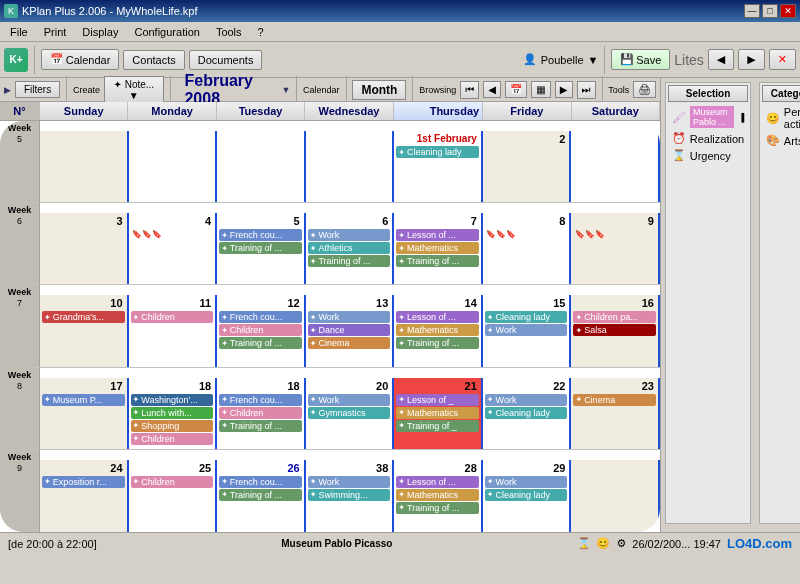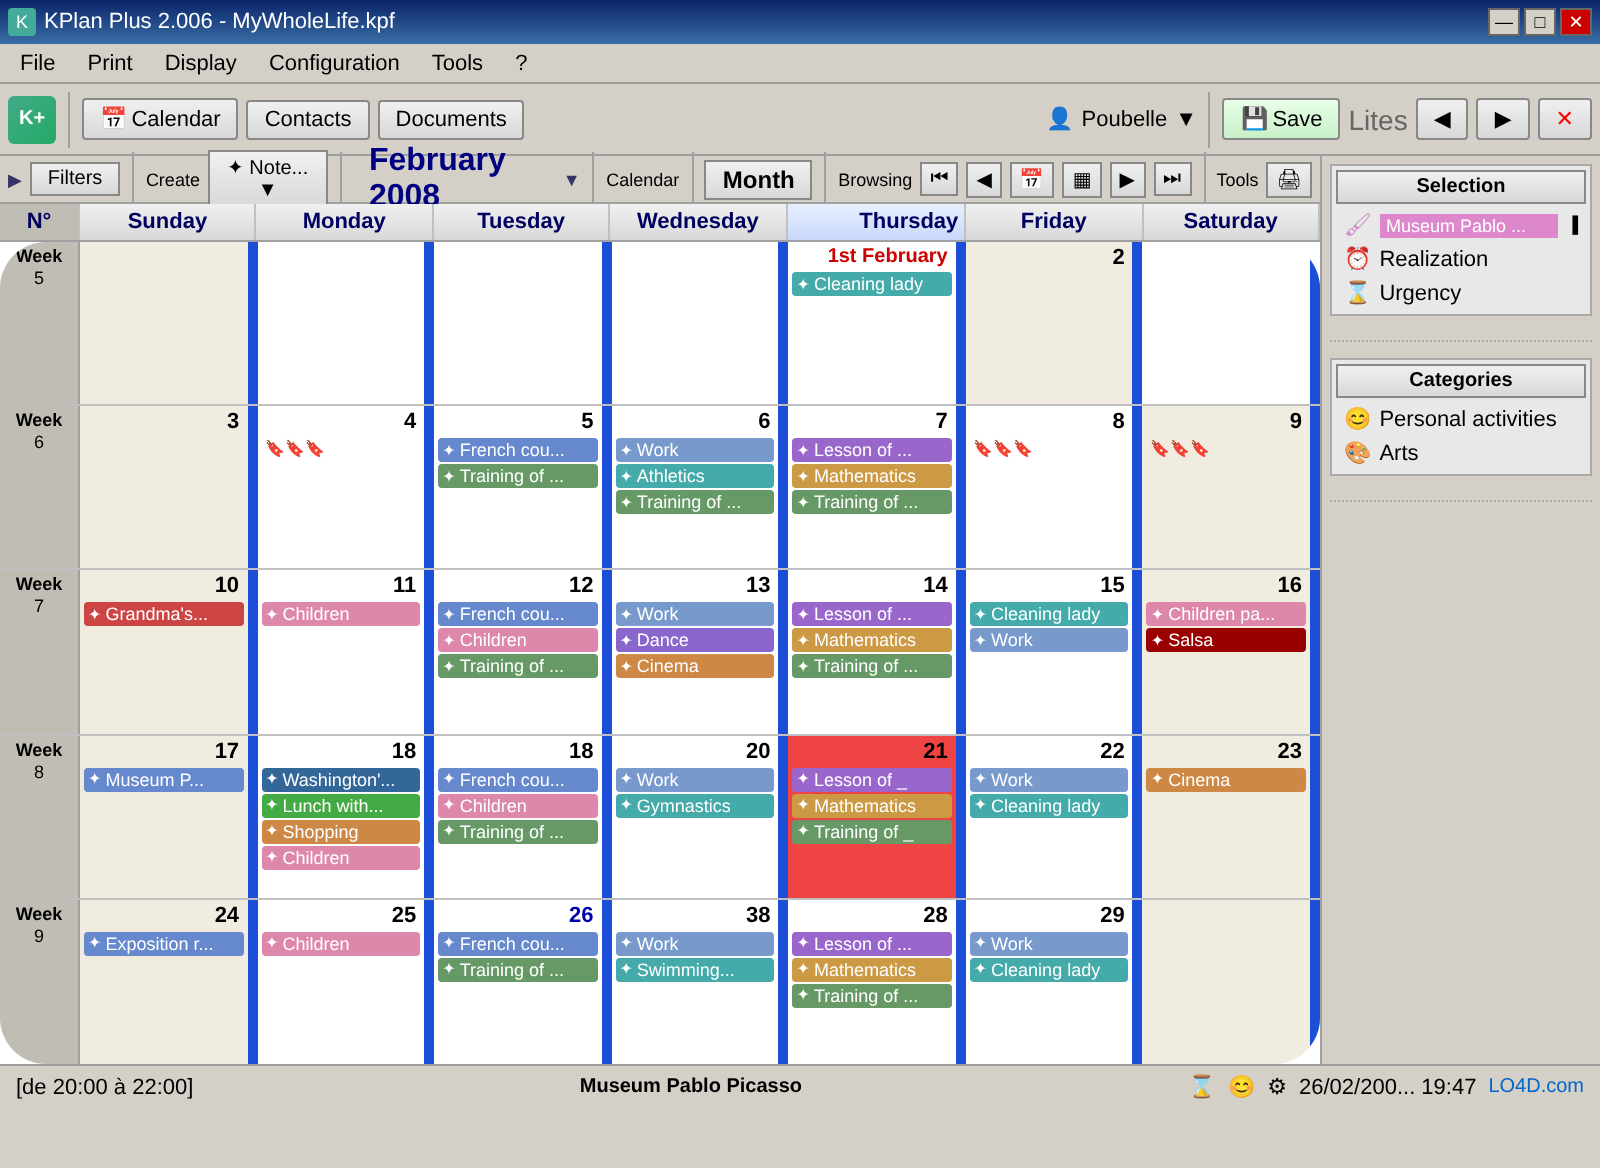--- a/index.html
+++ b/index.html
@@ -37,21 +37,21 @@
 
     
     .cal-grid { flex: 1; overflow: hidden; border-radius: 23px; }
     .cal-grid-header { display: grid; grid-template-columns: 40px repeat(7, 1fr); background: #e8e8e8; border-bottom: 1px solid #a0a0a0; }
     .col-header { padding: 3px; text-align: center; border-right: 1px solid #c0c0c0; font-weight: bold; font-size: 11px; color: #000060; background: linear-gradient(to bottom, #f0f0f0, #d8d8d8); }
     .col-header.n { background: #c0bdb5; }
     .cal-week { display: grid; grid-template-columns: 40px repeat(7, 1fr); border-bottom: 1px solid #c0c0c0; }
     .week-label { background: #c0bdb5; display: flex; flex-direction: column; align-items: center; justify-content: flex-start; padding: 2px; border-right: 1px solid #a0a0a0; font-size: 10px; gap: 1px; }
     .week-word { font-weight: bold; font-size: 9px; }
     .week-num { font-size: 9px; }
-    .day-cell { border-right: 5px solid #1d4ed8; padding: 1px 2px; overflow: hidden; position: relative; min-height: 70px; }
+    .day-cell { border-right: 2px solid #1d4ed8; padding: 1px 2px; overflow: hidden; position: relative; min-height: 70px; margin-top: 10px; }
     .day-cell.weekend { background: #f0ede0; }
     .day-num { font-weight: bold; font-size: 11px; text-align: right; padding: 1px 2px; }
     .day-num.first { color: #cc0000; font-size: 10px; }
 
     
     .event { font-size: 9px; padding: 1px 2px; margin: 1px 0; border-radius: 2px; white-space: nowrap; overflow: hidden; text-overflow: ellipsis; display: flex; align-items: center; gap: 2px; cursor: pointer; }
     .event-icon { font-size: 8px; flex-shrink: 0; }
     .event.blue { background: #6688cc; color: white; }
     .event.teal { background: #44aaaa; color: white; }
     .event.orange { background: #cc8844; color: white; }
@@ -61,21 +61,21 @@
     .event.purple { background: #8866cc; color: white; }
     .event.darkred { background: #990000; color: white; }
     .event.navy { background: #000088; color: white; }
     .event.work { background: #7799cc; color: white; }
     .event.math { background: #cc9944; color: white; }
     .event.lesson { background: #9966cc; color: white; }
     .event.training { background: #669966; color: white; }
     .event.multi-icon { background: none; color: #333; font-size: 8px; }
 
     
-    .right-sidebar { width: 140px; background: #d4d0c8; border-left: 1px solid #a0a0a0; padding: 4px; display: flex; flex-direction: column; gap: 4px; }
+    .right-sidebar { width: 140px; background: #d4d0c8; border-left: 1px solid #a0a0a0; padding: 4px; display: flex; flex-direction: row; gap: 4px; }
     .sidebar-section-title { font-weight: bold; font-size: 10px; text-align: center; background: linear-gradient(to bottom, #f0f0f0, #d8d8d8); border: 1px solid #888; padding: 2px; margin-bottom: 2px; }
     .sidebar-section { background: #e8e8e8; border: 1px solid #aaa; margin-bottom: 4px; padding: 2px; }
     .dotted-divider { border-top: 1px dotted #aaa; margin: 4px 0; }
     .sidebar-list { overflow-y: auto; max-height: 80px; }
     .sidebar-list-item { display: flex; align-items: center; gap: 4px; padding: 2px 4px; font-size: 10px; cursor: pointer; }
 
     
     .statusbar { height: 22px; background: #d4d0c8; border-top: 1px solid #a0a0a0; display: flex; align-items: center; padding: 0 8px; gap: 7px; font-size: 10px; }
     .statusbar-right { display: flex; align-items: center; gap: 6px; margin-left: auto; }
   </style>
@@ -404,15 +404,15 @@
 </div>
 
 <div class="statusbar">
   <span>[de 20:00 à 22:00]</span>
   <span style="flex:1;text-align:center;font-weight:bold;font-size:10px;">Museum Pablo Picasso</span>
   <div class="statusbar-right">
     <span>⌛</span>
     <span>😊</span>
     <span>⚙</span>
     <span>26/02/200... 19:47</span>
-    <span style="font-size:10px;color:#0066cc;font-weight:normal;">LO4D.com</span>
+    <span style="font-size:13px;color:#0066cc;font-weight:bold;">LO4D.com</span>
   </div>
 </div>
 
 </body></html>

